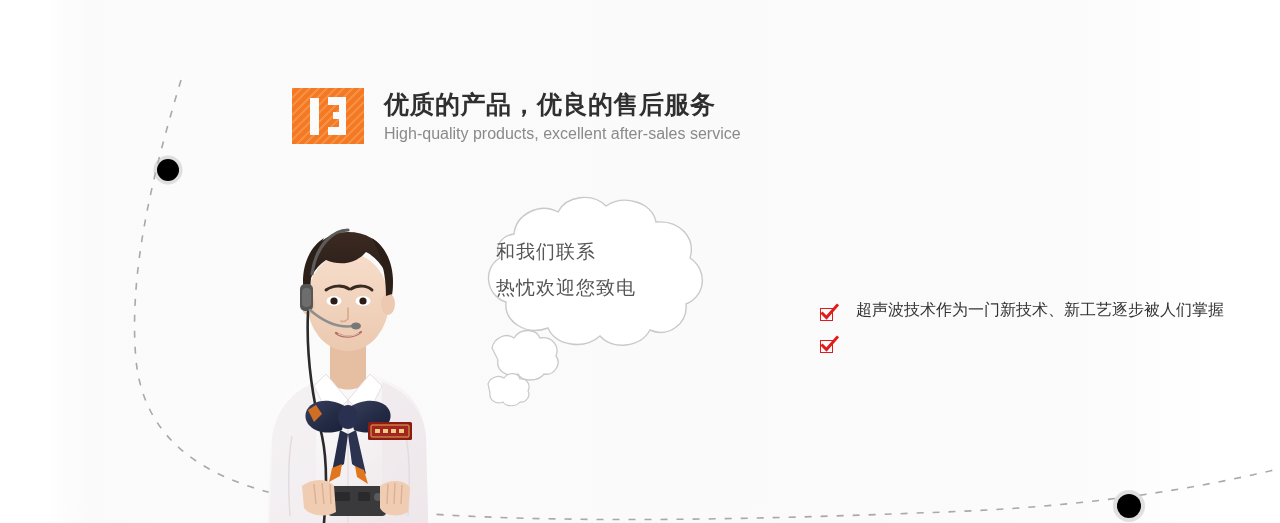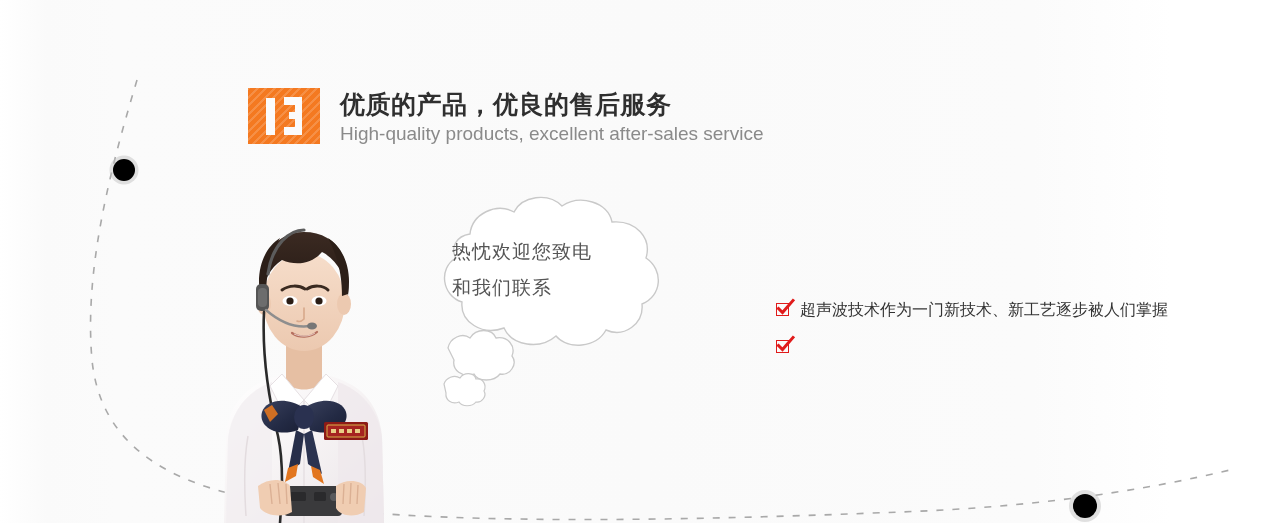--- a/index.html
+++ b/index.html
@@ -4,20 +4,21 @@
 <style>
   * { margin:0; padding:0; box-sizing:border-box; }
   html, body {
     width:1280px; height:523px; overflow:hidden;
     font-family:"Liberation Sans","DejaVu Sans",sans-serif;
   }
   #stage {
     position:relative; width:1172px; height:523px;
     background:#fcfcfc;
     background-image:linear-gradient(90deg,#ffffff 0%,#fafafa 4%,#fbfbfb 10%,#fafafa 55%,#fbfbfb 88%,#ffffff 100%);
+    margin-left:44px;
   }
 
   
   #deco-path { position:absolute; left:0; top:0; width:1280px; height:523px; pointer-events:none; }
 
   
   .heading { position:absolute; left:248px; top:88px; display:flex; align-items:flex-start; }
   .badge {
     position:relative; width:72px; height:56px; flex:none;
     background-color:#f47920;
@@ -40,37 +41,37 @@
   .d-three .b { left:0; bottom:0; width:18px; height:8px; }
   .d-three .r1 { right:0; top:0; width:7px; height:18px; }
   .d-three .r2 { right:0; bottom:0; width:7px; height:18px; }
 
   .heading-text { margin-left:20px; padding-top:1px; }
   .title-cn {
     font-size:25px; font-weight:bold; color:#2f2f2f;
     letter-spacing:0.5px; line-height:30px; white-space:nowrap;
   }
   .title-en {
-    font-size:19px; color:#8a8a8a; line-height:18px;
+    font-size:16px; color:#8a8a8a; line-height:18px;
     margin-top:6px; white-space:nowrap;
   }
 
   
   #agent { position:absolute; left:186px; top:186px; width:236px; height:337px; }
 
   
   #clouds { position:absolute; left:396px; top:188px; width:300px; height:240px; }
   .bubble-text {
     position:absolute; left:452px; top:234px; width:200px;
     font-size:19px; color:#555555; line-height:36px; letter-spacing:1px;
   }
 
   
   .feature-list { position:absolute; left:776px; top:298px; }
-  .feature-item { display:flex; align-items:flex-start; margin-bottom:14px; }
+  .feature-item { display:flex; align-items:flex-end; margin-bottom:14px;gap:12px; }
   .feature-item:last-child { margin-bottom:0; }
   .check-box {
     position:relative; width:13px; height:13px; flex:none;
     border:1px solid #e01b1b; margin-top:5px; margin-right:11px;
   }
   .check-box svg { position:absolute; left:-1px; top:-5px; overflow:visible; }
   .feature-label {
     font-size:16px; color:#333333; line-height:23px; white-space:nowrap;
   }
 </style>
@@ -218,22 +219,22 @@
              C86 148 64 134 66 114 C46 108 42 80 60 70
              C54 60 60 48 74 46 Z" fill="#ffffff" stroke="#c9c9c9" stroke-width="1.4"></path>
     <path d="M52 160 C54 150 66 144 74 150 C80 140 96 140 100 150
              C112 148 120 158 116 168 C122 176 114 188 104 186
              C98 194 82 194 78 186 C66 190 56 182 58 172 Z" fill="#ffffff" stroke="#c9c9c9" stroke-width="1.3"></path>
     <path d="M48 196 C50 190 58 186 64 190 C68 184 78 184 80 191
              C87 190 91 197 88 203 C91 208 86 215 80 214
              C76 219 66 219 63 214 C56 217 49 212 50 205 Z" fill="#ffffff" stroke="#c9c9c9" stroke-width="1.2"></path>
   </svg>
   <div class="bubble-text">
+    <div>和我们联系</div>
     <div>热忱欢迎您致电</div>
-    <div>和我们联系</div>
   </div>
 
   <ul class="feature-list" style="list-style:none">
     <li class="feature-item">
       <span class="check-box">
         <svg width="20" height="20" viewBox="0 0 20 20" xmlns="http://www.w3.org/2000/svg">
           <path d="M2.5 9.5 L6.5 13.5 L17 1.5" fill="none" stroke="#e01b1b" stroke-width="3" stroke-linecap="square" stroke-linejoin="miter"></path>
         </svg>
       </span>
       <span class="feature-label">超声波技术作为一门新技术、新工艺逐步被人们掌握</span>

